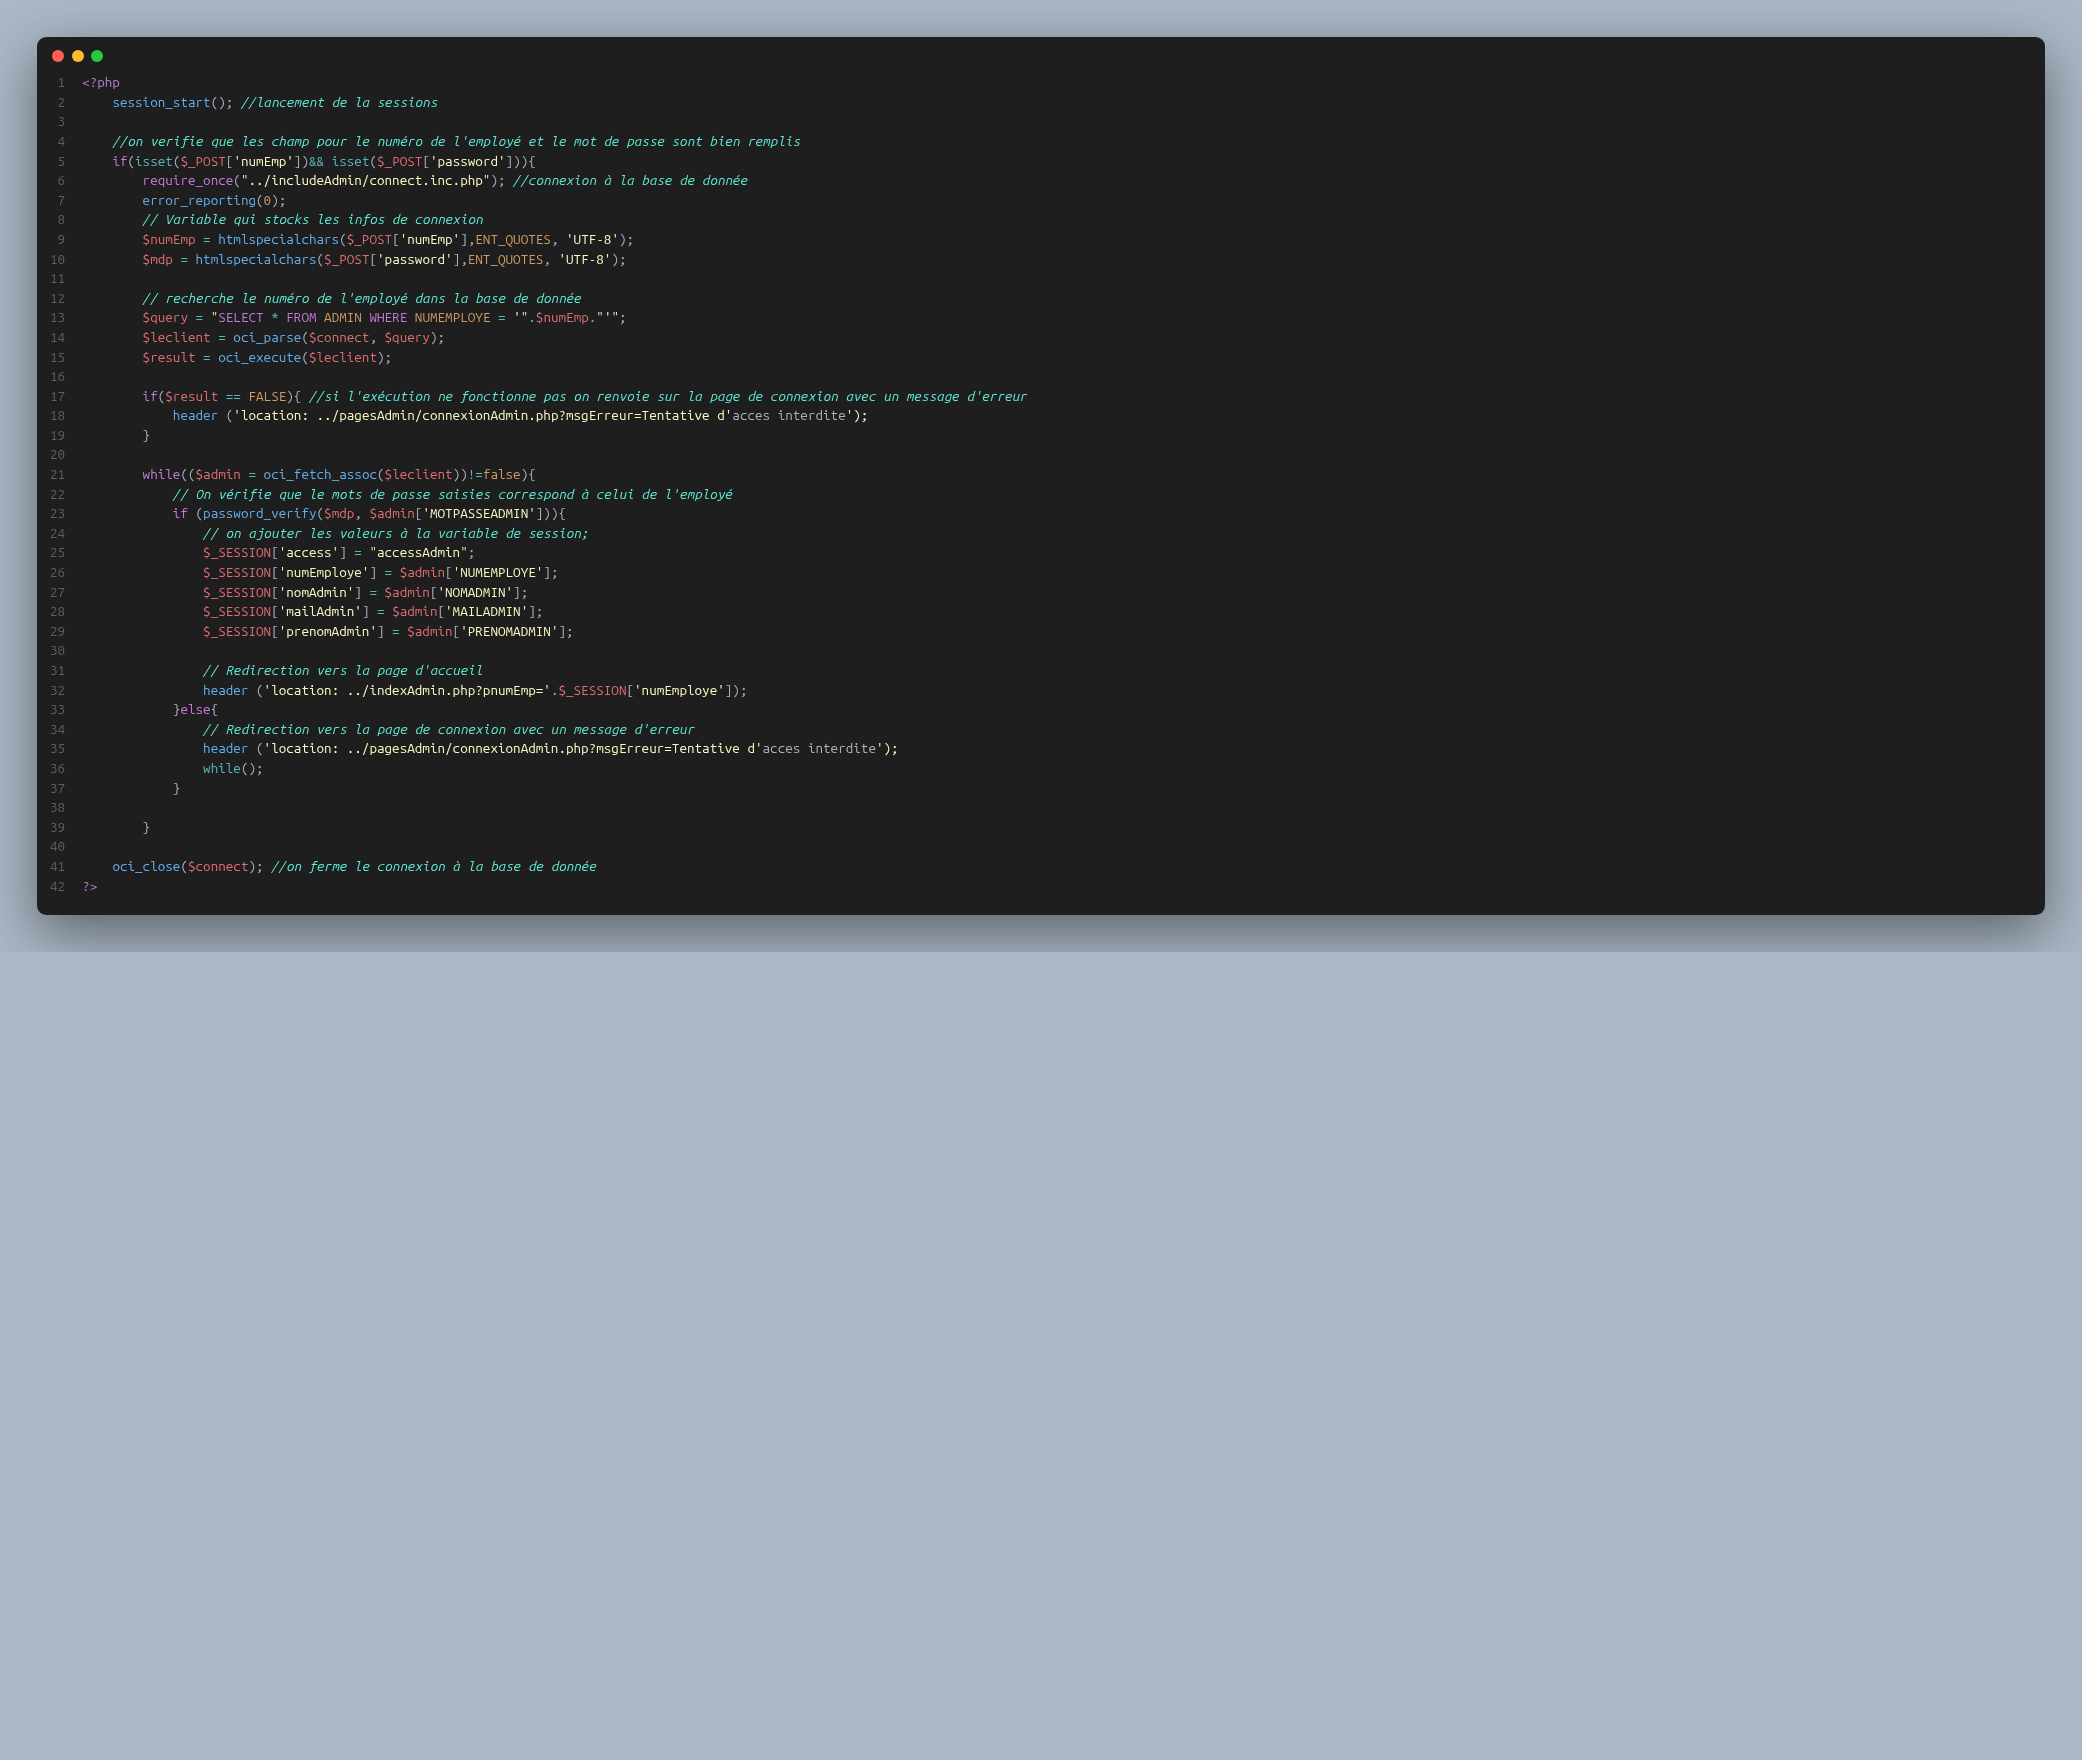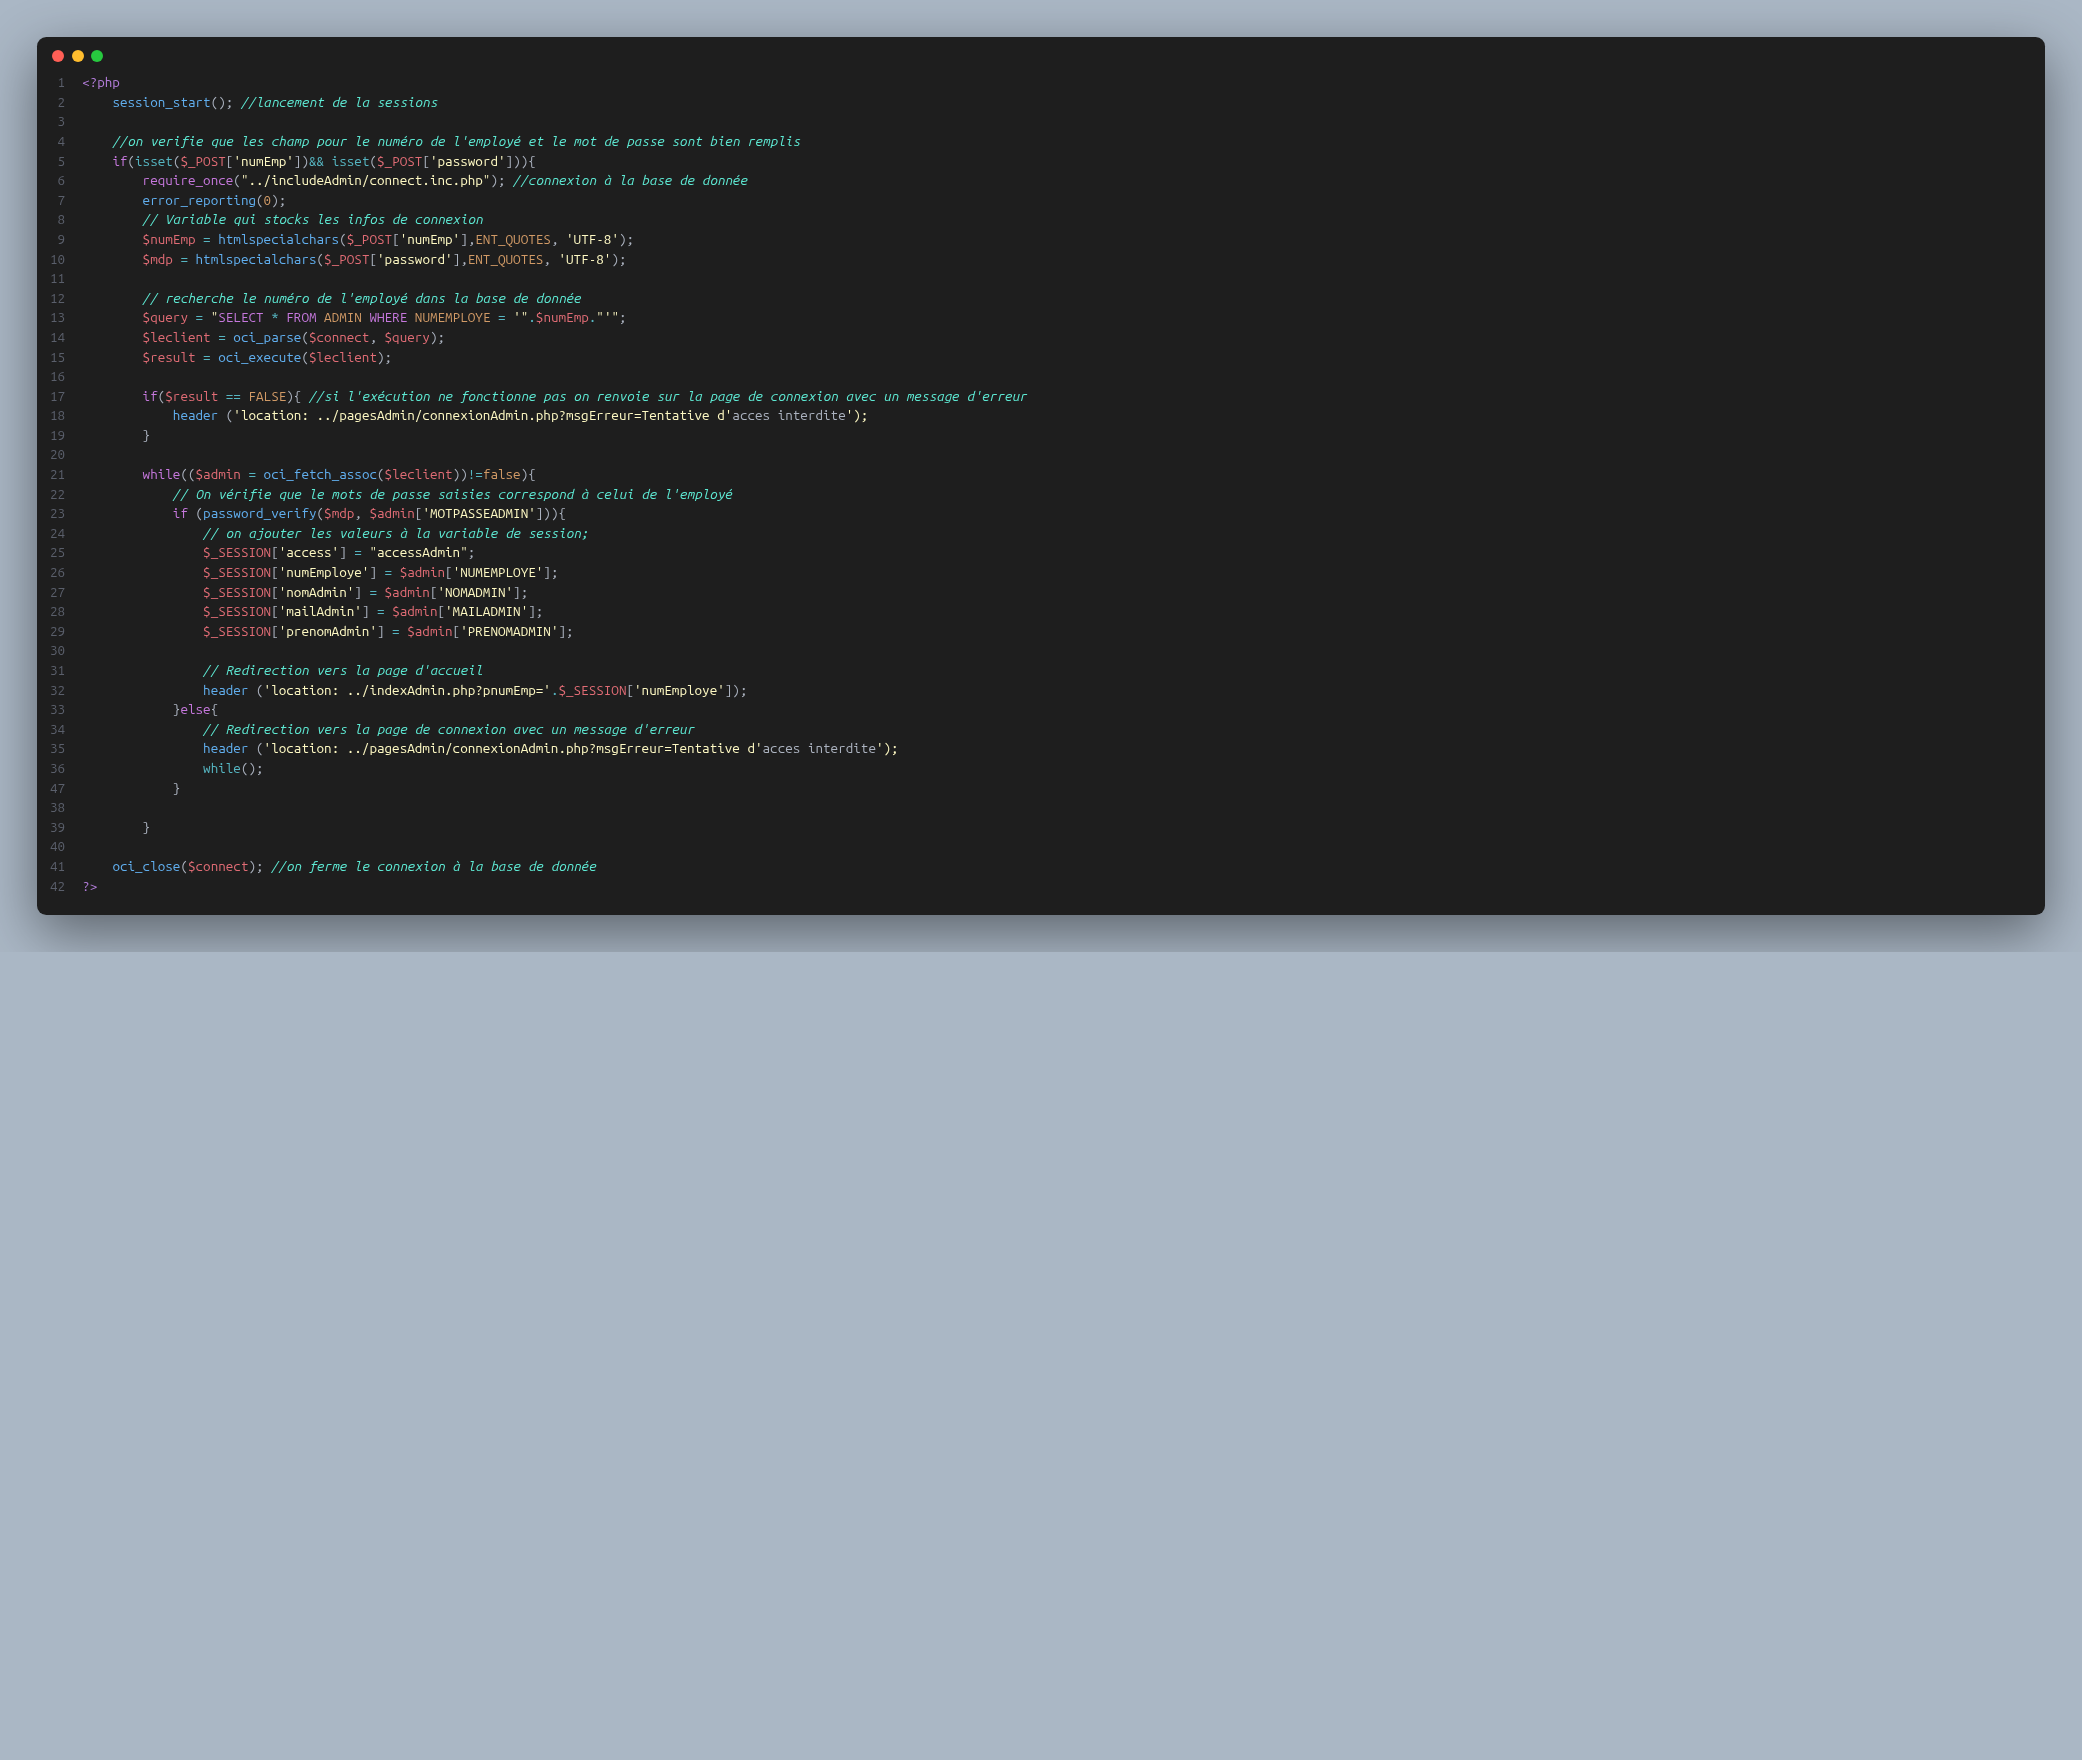--- a/index.html
+++ b/index.html
@@ -97,21 +97,21 @@
         <div>27</div>
         <div>28</div>
         <div>29</div>
         <div>30</div>
         <div>31</div>
         <div>32</div>
         <div>33</div>
         <div>34</div>
         <div>35</div>
         <div>36</div>
-        <div>47</div>
+        <div>37</div>
         <div>38</div>
         <div>39</div>
         <div>40</div>
         <div>41</div>
         <div>42</div>
       </div>
     <div class="code" id="code">
         <div class="line"><span class="c-tag">&lt;?php</span></div>
         <div class="line"><span class="c-punc">    </span><span class="c-func">session_start</span><span class="c-punc">(); </span><span class="c-comment">//lancement de la sessions</span></div>
         <div class="line">&nbsp;</div>

